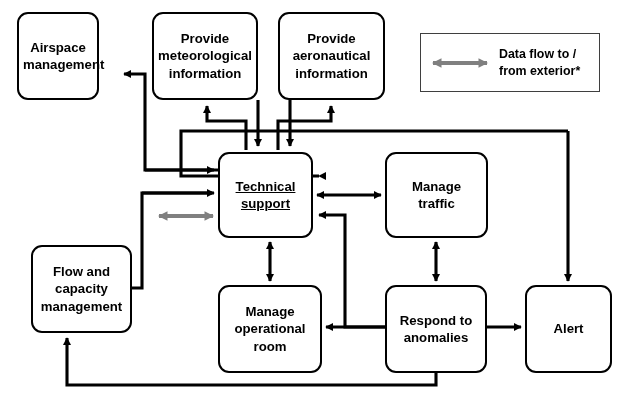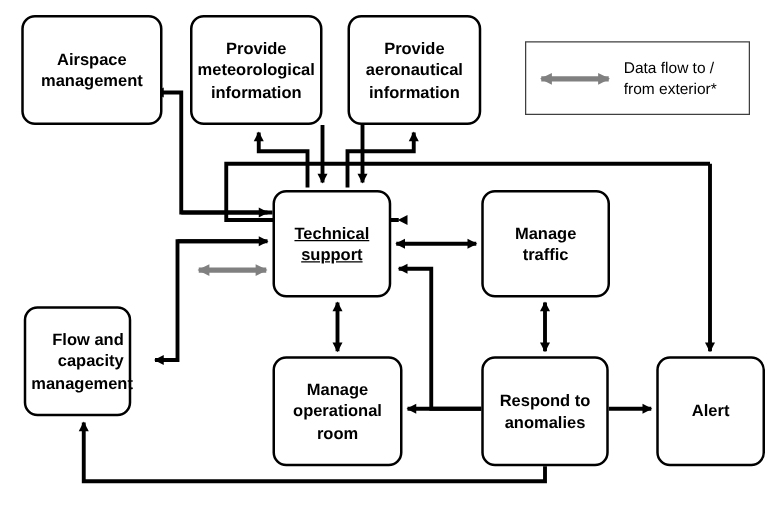--- a/index.html
+++ b/index.html
@@ -55,21 +55,21 @@
     z-index: 5;
   }
   #legend-arrow-slot {
     width: 78px;
     flex: 0 0 78px;
     display: flex;
     align-items: center;
     justify-content: center;
   }
   #legend-text {
-    font-weight: normal;
+    font-weight: bold;
     font-size: 12.4px;
     line-height: 1.32;
     color: #000000;
     text-align: left;
   }
 </style>
 </head>
 <body>
 
 <div id="diagram-root">
@@ -125,41 +125,41 @@
 
       <path d="M 436,373 L 436,385 L 67,385 L 67,338" marker-end="url(#ah-black)"></path>
 
     </g>
 
     <g fill="none" stroke="#808080" stroke-width="4.2" stroke-linecap="butt">
       <path d="M 159,216 L 213,216" marker-end="url(#ah-gray)" marker-start="url(#ah-gray-start)"></path>
     </g>
   </svg>
 
-  <div class="node" style="left:17px; top:12px; width:113px; height:88px;">
+  <div class="node" style="left:17px; top:12px; width:82px; height:88px;">
     <span>Airspace<br>management</span>
   </div>
 
   <div class="node" style="left:152px; top:12px; width:106px; height:88px;">
     <span>Provide<br>meteorological<br>information</span>
   </div>
 
   <div class="node" style="left:278px; top:12px; width:107px; height:88px;">
     <span>Provide<br>aeronautical<br>information</span>
   </div>
 
   <div class="node" style="left:218px; top:152px; width:95px; height:86px;text-decoration:underline;">
     <span>Technical<br>support</span>
   </div>
 
   <div class="node" style="left:385px; top:152px; width:103px; height:86px;">
     <span>Manage<br>traffic</span>
   </div>
 
-  <div class="node" style="left:19px; top:245px; width:86px; height:88px;text-align:right;">
+  <div class="node" style="left:31px; top:245px; width:101px; height:88px;">
     <span>Flow and<br>capacity<br>management</span>
   </div>
 
   <div class="node" style="left:218px; top:285px; width:104px; height:88px;">
     <span>Manage<br>operational<br>room</span>
   </div>
 
   <div class="node" style="left:385px; top:285px; width:102px; height:88px;">
     <span>Respond to<br>anomalies</span>
   </div>

